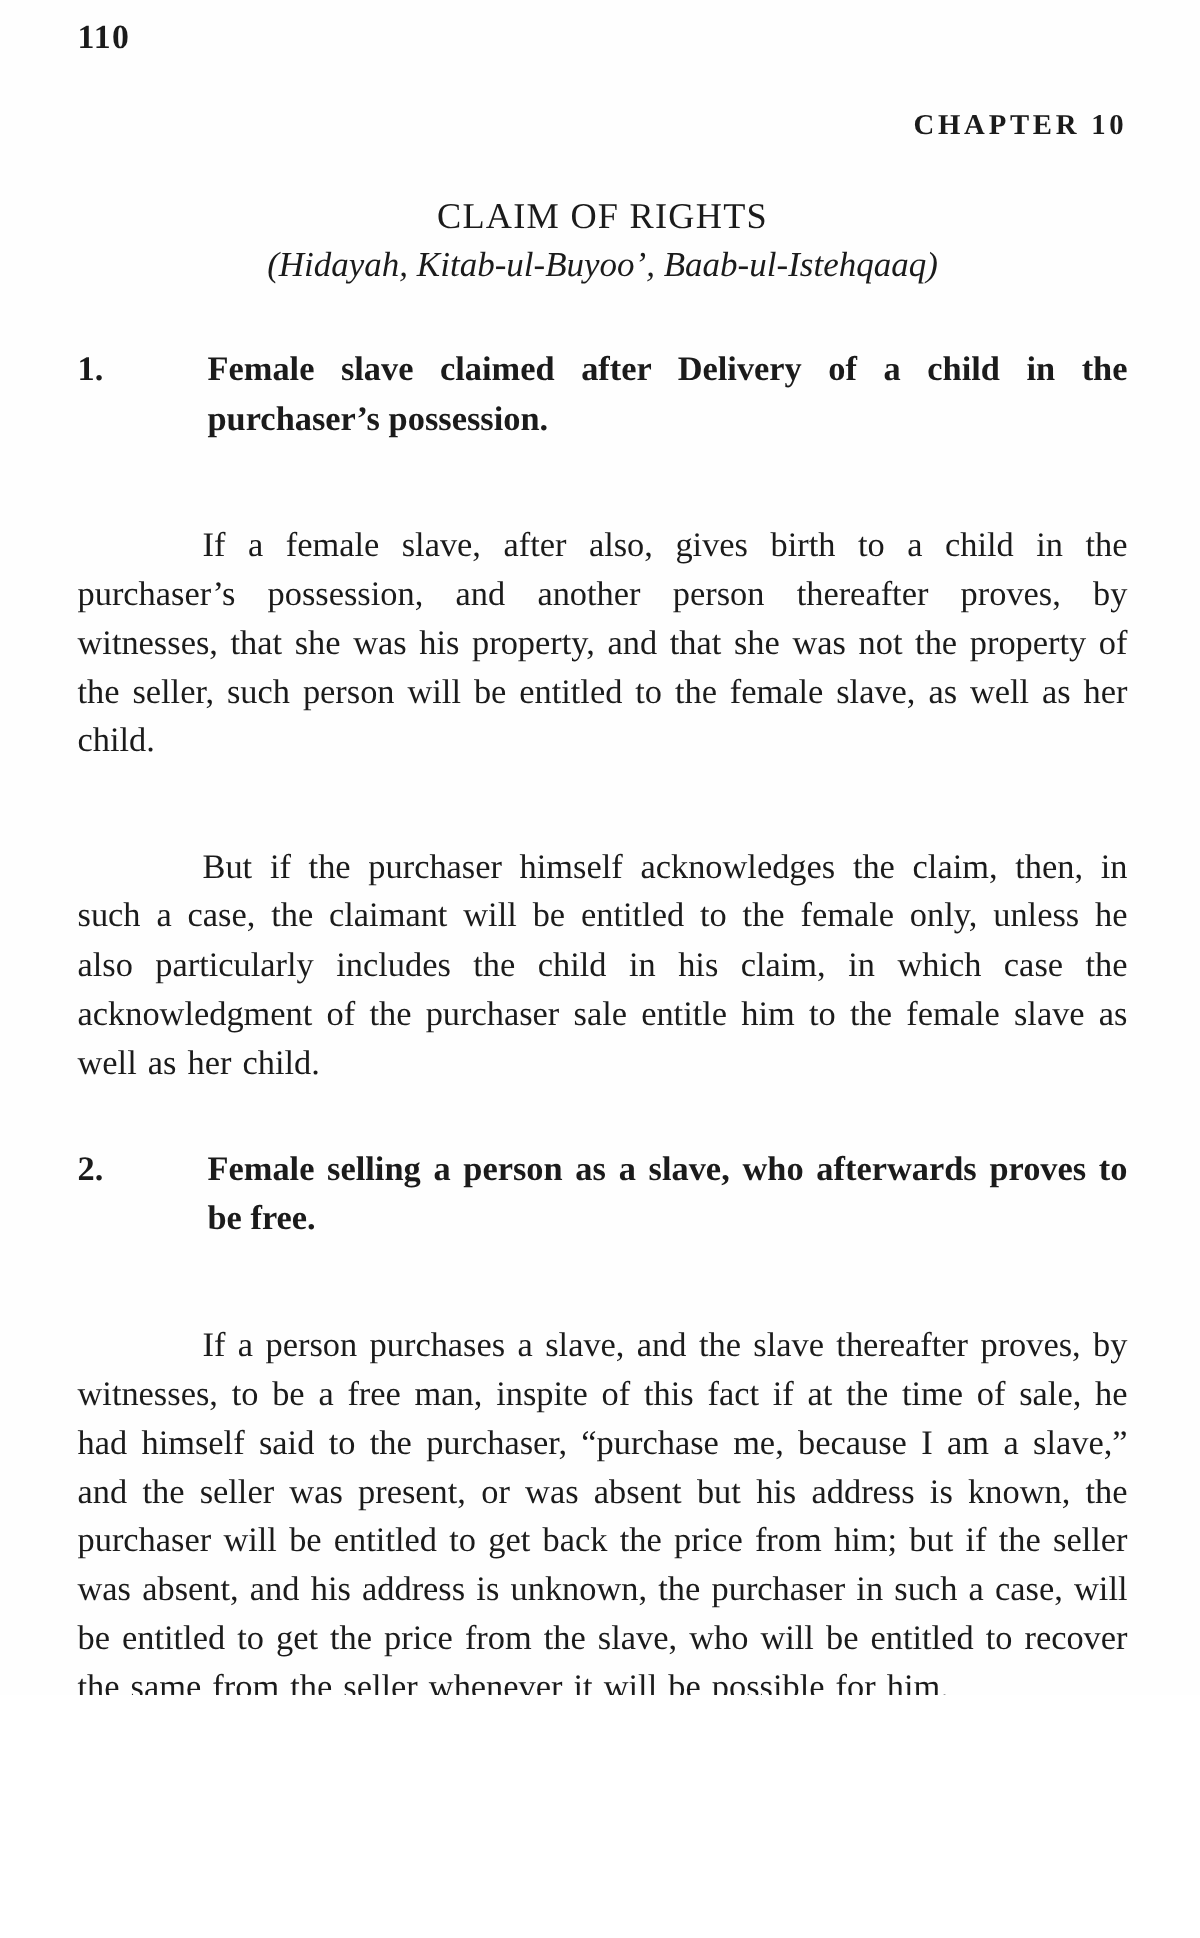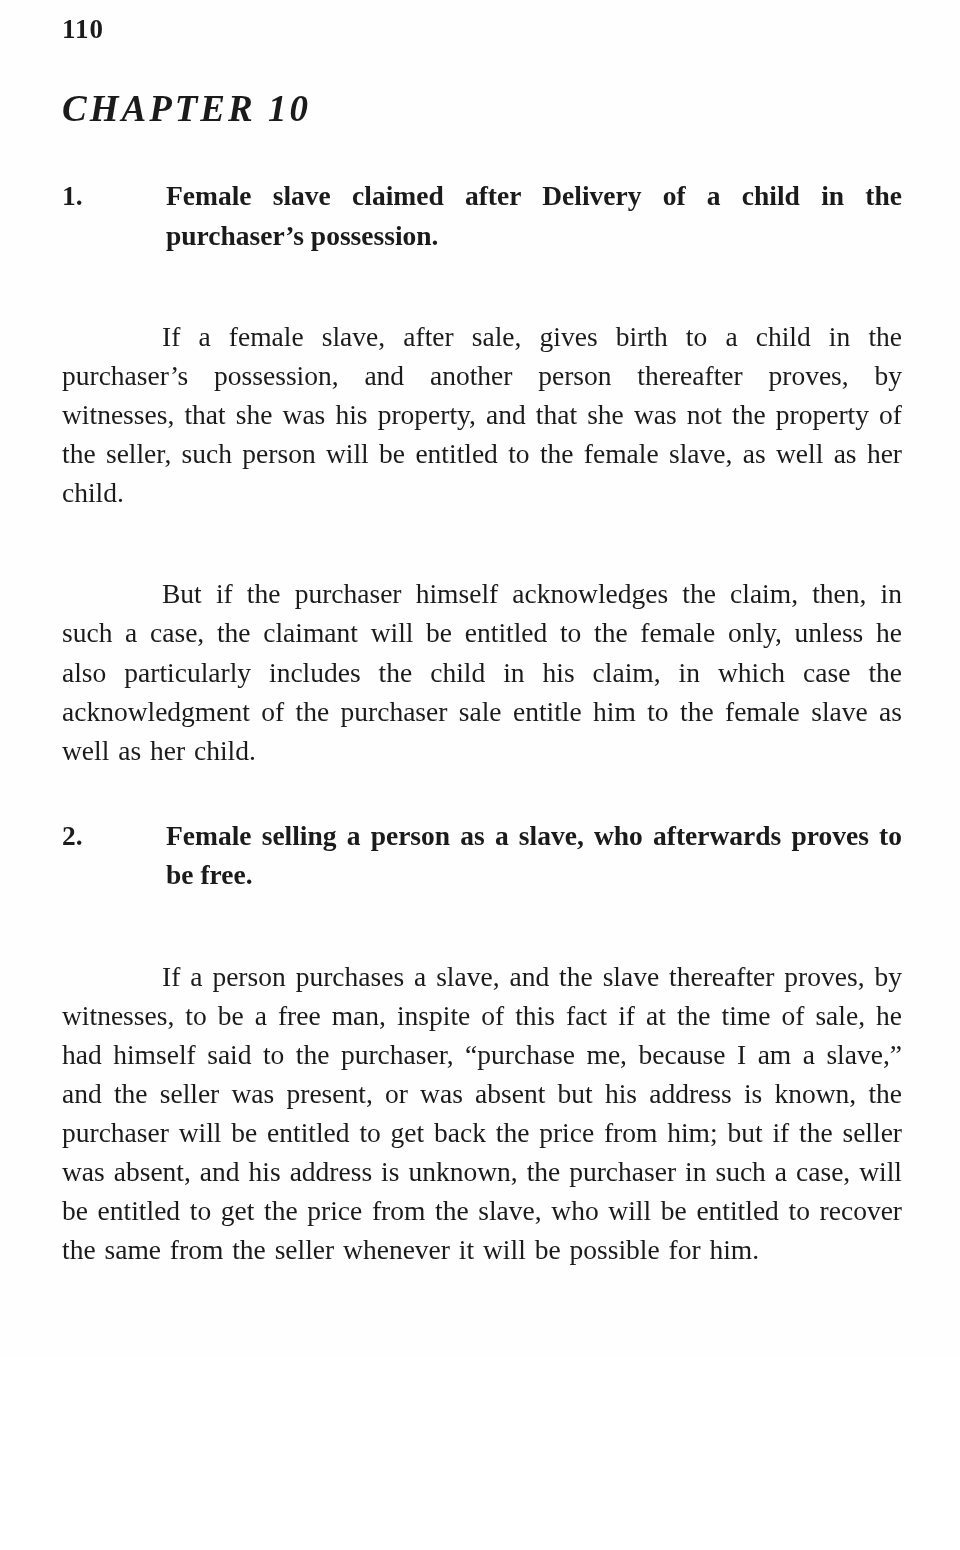--- a/index.html
+++ b/index.html
@@ -18,25 +18,24 @@
     padding: 14px 58px 0 62px;
     overflow: hidden;
   }
   .page-number {
     font-size: 27px;
     font-weight: bold;
     letter-spacing: 1px;
   }
   .chapter {
     margin: 42px 0 0 0;
-    text-align: left;
+    text-align: right;
     font-weight: bold;
-    font-size: 37px;
+    font-size: 23px;
     letter-spacing: 3px;
-    font-style: italic;
   }
   .title-block {
     margin-top: 44px;
     text-align: center;
   }
   .doc-title {
     font-size: 29px;
     letter-spacing: 1px;
   }
   .doc-subtitle {
@@ -73,27 +72,31 @@
 </style>
 </head>
 <body>
 
 <div class="page">
 
   <div class="page-number">110</div>
 
   <h1 class="chapter">CHAPTER  10</h1>
 
+  <div class="title-block">
+    <div class="doc-title">CLAIM OF RIGHTS</div>
+    <div class="doc-subtitle">(Hidayah, Kitab-ul-Buyoo’, Baab-ul-Istehqaaq)</div>
+  </div>
 
   <div class="section section-1">
     <div class="section-heading">
       <span class="num">1.</span>
       <span class="text">Female slave claimed after Delivery of a child in the purchaser’s possession.</span>
     </div>
-    <p class="para">If a female slave, after sale, gives birth to a child in the purchaser’s possession, and another person thereafter proves, by witnesses, that she was his property, and that she was not the property of the seller, such person will be entitled to the female slave, as well as her child.</p>
+    <p class="para">If a female slave, after also, gives birth to a child in the purchaser’s possession, and another person thereafter proves, by witnesses, that she was his property, and that she was not the property of the seller, such person will be entitled to the female slave, as well as her child.</p>
     <p class="para">But if the purchaser himself acknowledges the claim, then, in such a case, the claimant will be entitled to the female only, unless he also particularly includes the child in his claim, in which case the acknowledgment of the purchaser sale entitle him to the female slave as well as her child.</p>
   </div>
 
   <div class="section section-2">
     <div class="section-heading">
       <span class="num">2.</span>
       <span class="text">Female selling a person as a slave, who afterwards proves to be free.</span>
     </div>
     <p class="para">If a person purchases a slave, and the slave thereafter proves, by witnesses, to be a free man, inspite of this fact if at the time of sale, he had himself said to the purchaser, “purchase me, because I am a slave,” and the seller was present, or was absent but his address is known, the purchaser will be entitled to get back the price from him; but if the seller was absent, and his address is unknown, the purchaser in such a case, will be entitled to get the price from the slave, who will be entitled to recover the same from the seller whenever it will be possible for him.</p>
   </div>

